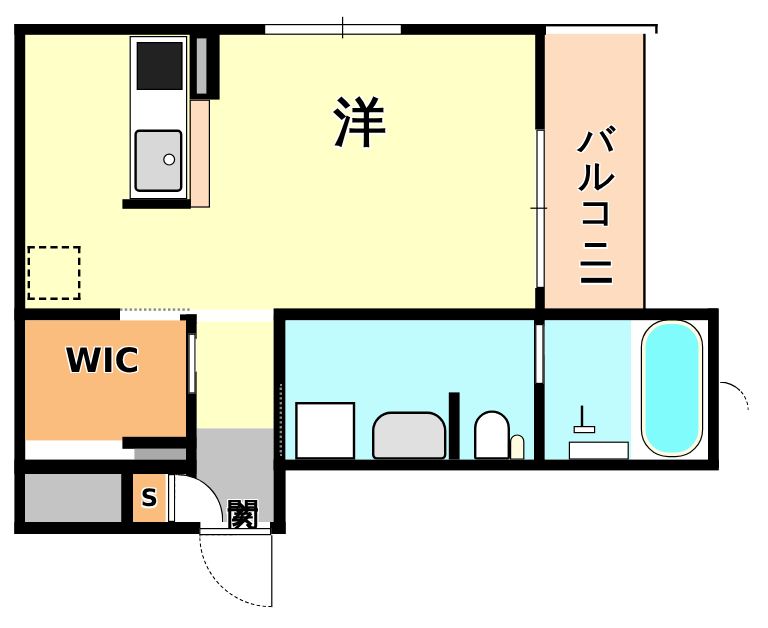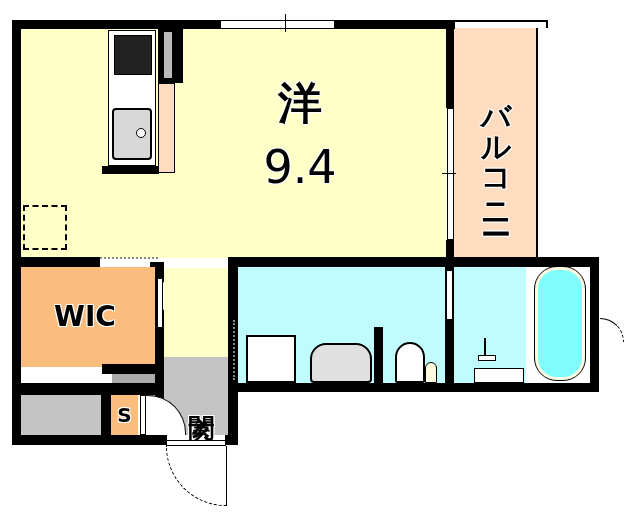--- a/index.html
+++ b/index.html
@@ -36,36 +36,35 @@
   <div class="abs" style="left:112px;top:108px;width:40px;height:52px;background:#d8d8d8;border:2px solid #000;border-radius:4px;"></div>
   <div class="abs" style="left:136px;top:128px;width:10px;height:10px;border:1px solid #000;border-radius:50%;background:#fff;"></div>
   <div class="wall" style="left:158px;top:28px;width:25px;height:55px;"></div>
   <div class="abs" style="left:164px;top:32px;width:8px;height:46px;background:#bbb;"></div>
   <div class="abs" style="left:158px;top:83px;width:17px;height:90px;background:#fddcbf;border:1px solid #000;"></div>
   <div class="wall" style="left:102px;top:166px;width:57px;height:8px;"></div>
 
   <div class="abs" style="left:23px;top:205px;width:44px;height:45px;border:2px dashed #000;"></div>
 
   <div class="lbl outline-text" style="left:250px;top:78px;width:100px;font-size:44px;line-height:50px;">洋</div>
-  <div class="lbl outline-text" style="left:240px;top:140px;width:120px;font-size:46px;line-height:54px;font-weight:normal;">9.4</div>
 
   <div class="lbl outline-text" style="left:474px;top:50px;width:40px;font-size:30px;line-height:36px;writing-mode:vertical-rl;height:200px;">バルコニー</div>
 
   <div class="wall" style="left:12px;top:257px;width:88px;height:10px;"></div>
   <div class="abs" style="left:100px;top:257px;width:58px;height:2px;border-top:2px dotted #888;"></div>
   <div class="wall" style="left:150px;top:262px;width:14px;height:8px;"></div>
   <div class="wall" style="left:228px;top:257px;width:370px;height:10px;"></div>
 
   <div class="abs" style="left:21px;top:267px;width:134px;height:100px;background:#fbbd7d;"></div>
   <div class="wall" style="left:102px;top:364px;width:62px;height:10px;"></div>
   <div class="abs" style="left:112px;top:374px;width:44px;height:9px;background:#aaa;"></div>
   <div class="wall" style="left:155px;top:262px;width:9px;height:142px;"></div>
   <div class="abs" style="left:157px;top:278px;width:6px;height:50px;background:#fff;border:1px solid #000;"></div>
   <div class="abs" style="left:163px;top:282px;width:0;height:0;border-top:14px solid transparent;border-bottom:14px solid transparent;border-left:26px solid #fff;"></div>
-  <div class="lbl outline-text" style="left:30px;top:300px;width:110px;font-size:28px;line-height:34px;">WIC</div>
+  <div class="lbl outline-text" style="left:30px;top:284px;width:110px;font-size:28px;line-height:34px;">WIC</div>
 
   <div class="abs" style="left:164px;top:267px;width:64px;height:90px;background:#ffffc8;"></div>
   <div class="abs" style="left:164px;top:262px;width:64px;height:6px;background:#fff;"></div>
 
   <div class="wall" style="left:12px;top:383px;width:152px;height:12px;"></div>
   <div class="wall" style="left:12px;top:435px;width:155px;height:10px;"></div>
   <div class="wall" style="left:225px;top:435px;width:13px;height:10px;"></div>
 
   <div class="abs" style="left:21px;top:395px;width:80px;height:40px;background:#c4c4c4;"></div>
   <div class="wall" style="left:101px;top:395px;width:10px;height:45px;"></div>

